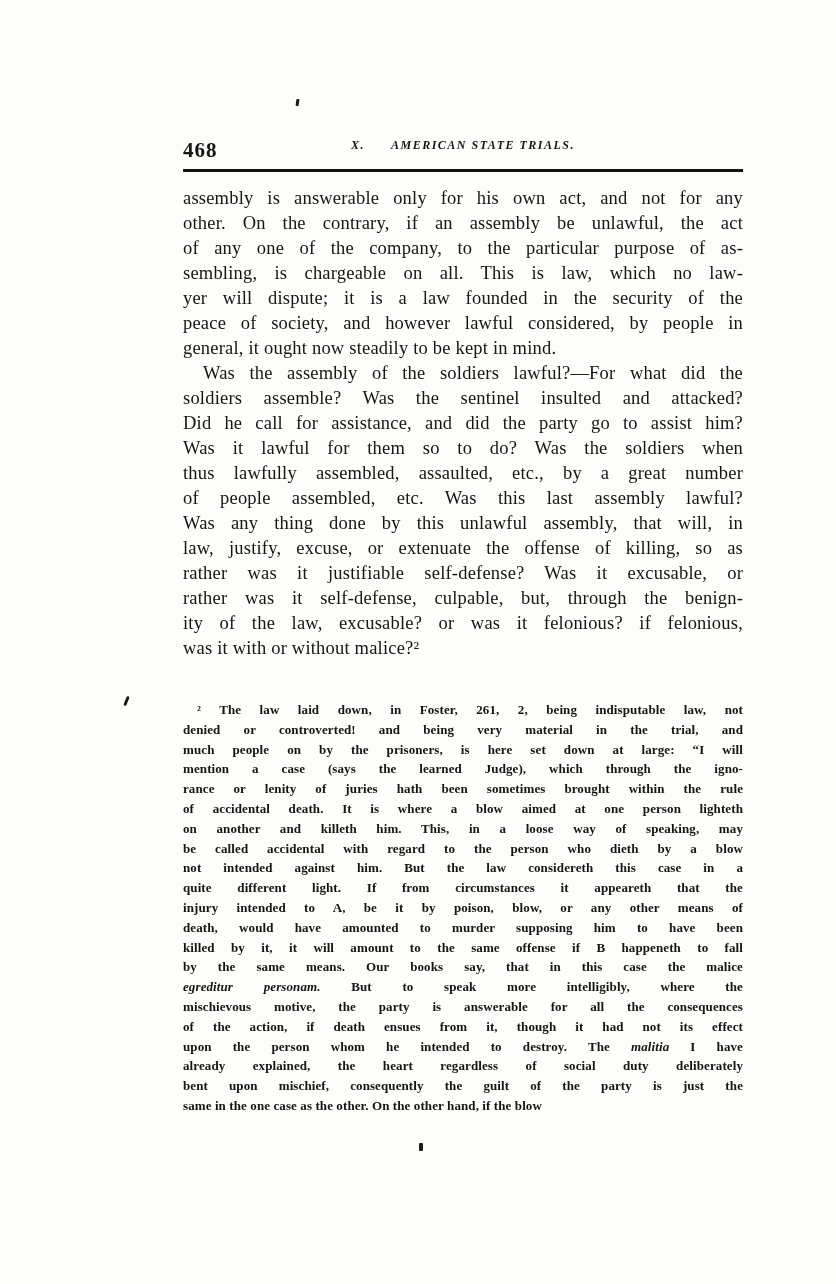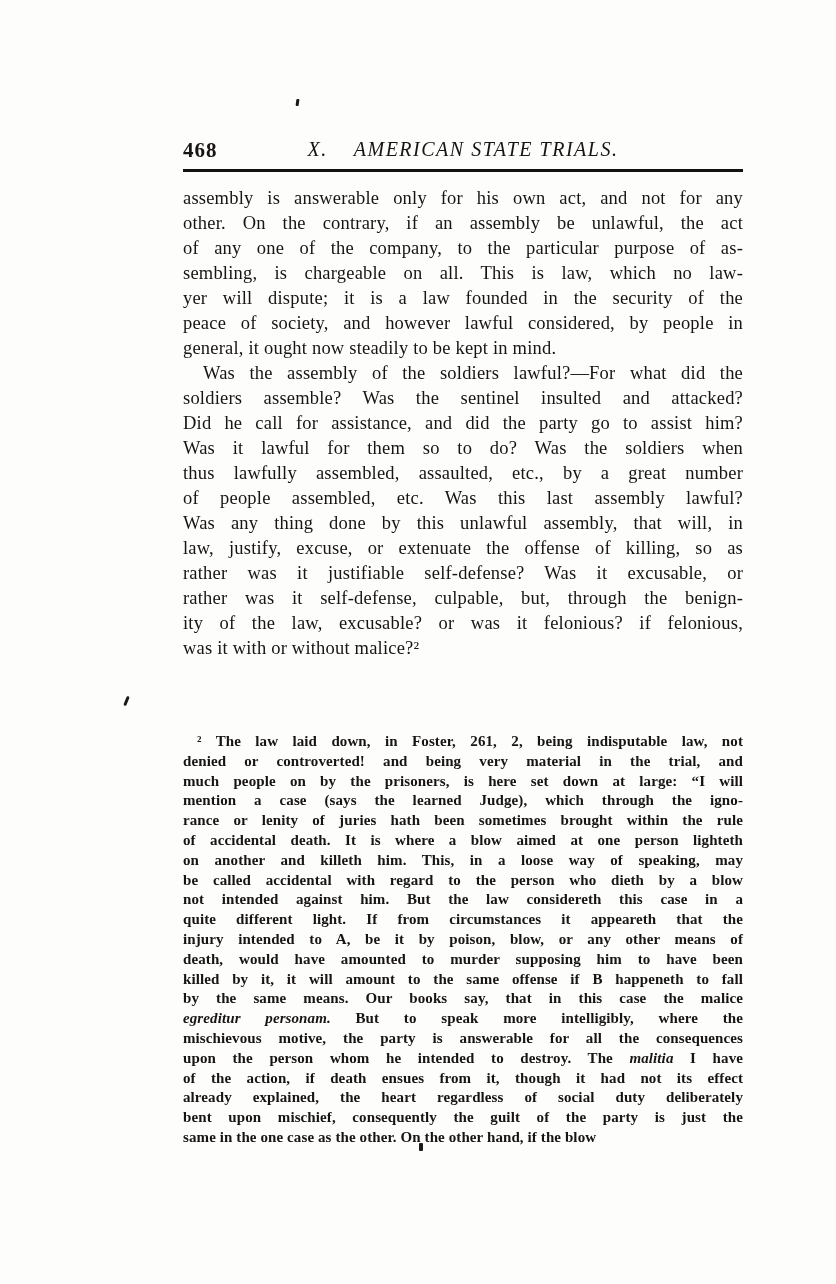--- a/index.html
+++ b/index.html
@@ -14,21 +14,21 @@
   .page { position: relative; width: 836px; height: 1284px; }
 
   .header {
     position: absolute; top: 136px; left: 183px; width: 560px; height: 30px;
   }
   .page-number {
     position: absolute; left: 0; top: 2px;
     font-size: 21px; font-weight: bold; letter-spacing: 1px;
   }
   .running-title {
-    text-align: center; font-size: 20px; font-weight: normal; font-style: italic;
+    text-align: center; font-size: 12px; font-weight: bold; font-style: italic;
     letter-spacing: 1.5px; padding-top: 2px;
   }
   .running-title .section-no { margin-right: 26px; }
 
   .rule {
     position: absolute; top: 169px; left: 183px; width: 560px; height: 3px;
     background: #141210; border: 0; margin: 0;
   }
 
   .main-text {
@@ -36,23 +36,22 @@
     font-size: 18.5px; font-weight: normal; line-height: 25px;
     letter-spacing: 0.2px;
   }
   .para { margin: 0; }
   .line { text-align: justify; text-align-last: justify; }
   .line.last { text-align-last: left; }
   .line.first-indent { padding-left: 20px; }
 
   .footnote {
     position: absolute; top: 700px; left: 183px; width: 560px;
-    font-size: 15px; font-weight: bold; line-height: 19.8px;
+    font-size: 13px; font-weight: bold; line-height: 19.8px;
     letter-spacing: 0.1px;
-    margin-top: 32px;
   }
   .footnote .line.first-indent { padding-left: 14px; }
 
   .speck {
     position: absolute; background: #1c1916; border-radius: 1px;
   }
   .speck-1 { left: 296px; top: 99px; width: 3px; height: 7px; transform: rotate(8deg); }
   .speck-2 { left: 125px; top: 696px; width: 3px; height: 10px; transform: rotate(22deg); border-radius: 2px; }
   .speck-3 { left: 419px; top: 1143px; width: 4px; height: 8px; }
 </style>
@@ -111,21 +110,21 @@
         <div class="line">on another and killeth him.  This, in a loose way of speaking, may</div>
         <div class="line">be called accidental with regard to the person who dieth by a blow</div>
         <div class="line">not intended against him.  But the law considereth this case in a</div>
         <div class="line">quite different light.  If from circumstances it appeareth that the</div>
         <div class="line">injury intended to A, be it by poison, blow, or any other means of</div>
         <div class="line">death, would have amounted to murder supposing him to have been</div>
         <div class="line">killed by it, it will amount to the same offense if B happeneth to fall</div>
         <div class="line">by the same means.  Our books say, that in this case the malice</div>
         <div class="line"><i>egreditur personam.</i>  But to speak more intelligibly, where the</div>
         <div class="line">mischievous motive, the party is answerable for all the consequences</div>
+        <div class="line">of the action, if death ensues from it, though it had not its effect</div>
         <div class="line">upon the person whom he intended to destroy.  The <i>malitia</i> I have</div>
-        <div class="line">of the action, if death ensues from it, though it had not its effect</div>
         <div class="line">already explained, the heart regardless of social duty deliberately</div>
         <div class="line">bent upon mischief, consequently the guilt of the party is just the</div>
         <div class="line last">same in the one case as the other.  On the other hand, if the blow</div>
       </div>
     </div>
 
 </div>
 
 </body></html>

